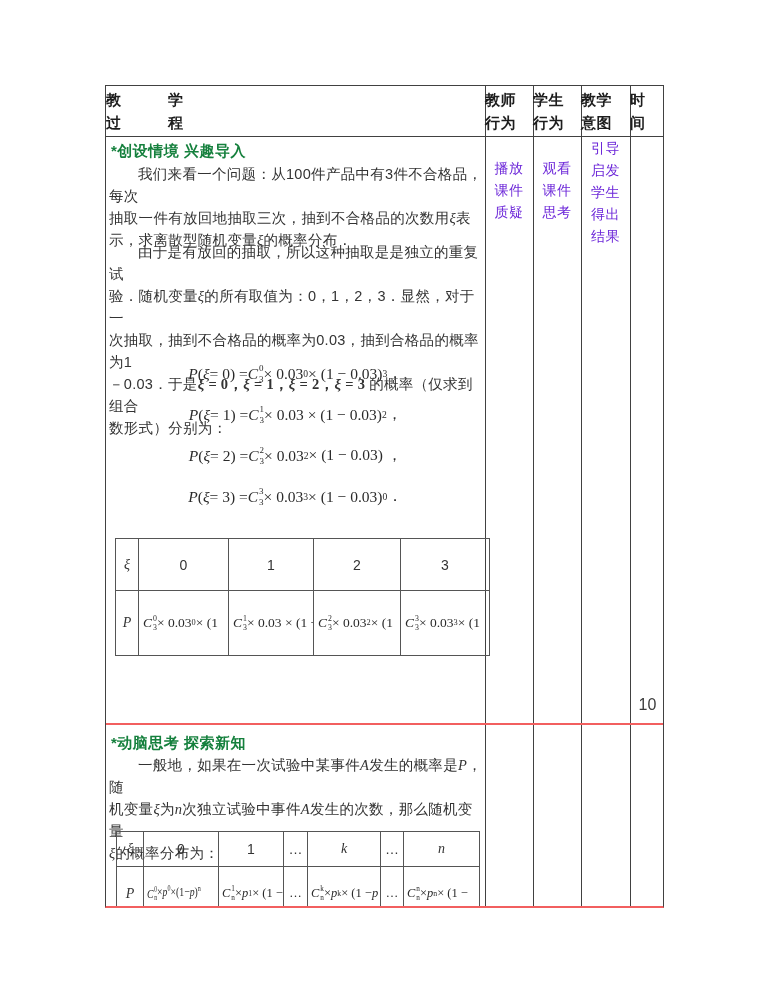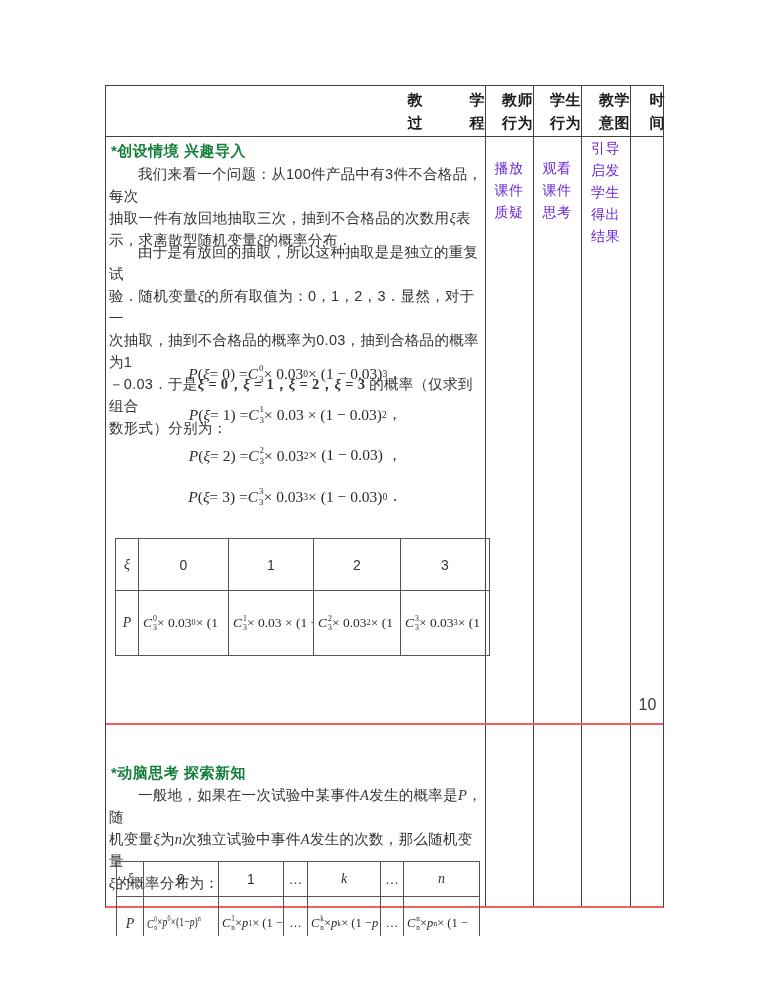--- a/index.html
+++ b/index.html
@@ -9,32 +9,32 @@
   
   .doc-table{position:absolute;left:105px;top:85px;width:559px;height:823px;
              box-sizing:border-box;border:1px solid #414141;border-bottom:2px solid #f25f5f;}
   .vline{position:absolute;top:0;bottom:0;width:1px;background:#414141;}
   .v1{left:379px}.v2{left:427px}.v3{left:475px}.v4{left:524px}
   .hline-header{position:absolute;left:0;right:0;top:50px;height:1px;background:#414141;}
   .hline-red{position:absolute;left:0;right:0;top:637px;height:2px;background:#f25f5f;z-index:3;}
 
   
   .hcell{position:absolute;top:0;height:50px;display:flex;flex-direction:column;
-         justify-content:center;text-align:right;font-weight:bold;font-size:15px;
+         justify-content:center;text-align:left;font-weight:bold;font-size:15px;
          line-height:23px;white-space:pre-line;letter-spacing:0.5px;color:#1d1d1d;}
   .hc-process{left:0;width:379px;}
   .hc-teacher{left:379px;width:48px;}
   .hc-student{left:427px;width:48px;}
   .hc-intent{left:475px;width:49px;}
   .hc-time{left:524px;width:35px;}
 
   
   .cell-main{position:absolute;left:0;width:379px;}
   .r1{top:51px;height:586px;}
-  .r2{top:668px;height:182px;overflow:hidden;}
+  .r2{top:638px;height:182px;overflow:hidden;}
   .sec-title{position:absolute;left:5px;font-weight:bold;font-size:15px;color:#15803d;letter-spacing:0.5px;}
   .st1{top:5px;}
   .st2{top:10px;}
   .para{position:absolute;left:3px;right:2px;font-size:14.5px;line-height:22px;
         white-space:pre-wrap;text-indent:2em;letter-spacing:0.3px;color:#333;}
   .p1{top:26px;}
   .p2{top:104px;}
   .p3{top:30px;}
   .lead-in{position:absolute;left:40px;top:374px;font-size:14.5px;letter-spacing:0.3px;color:#333;}
 

